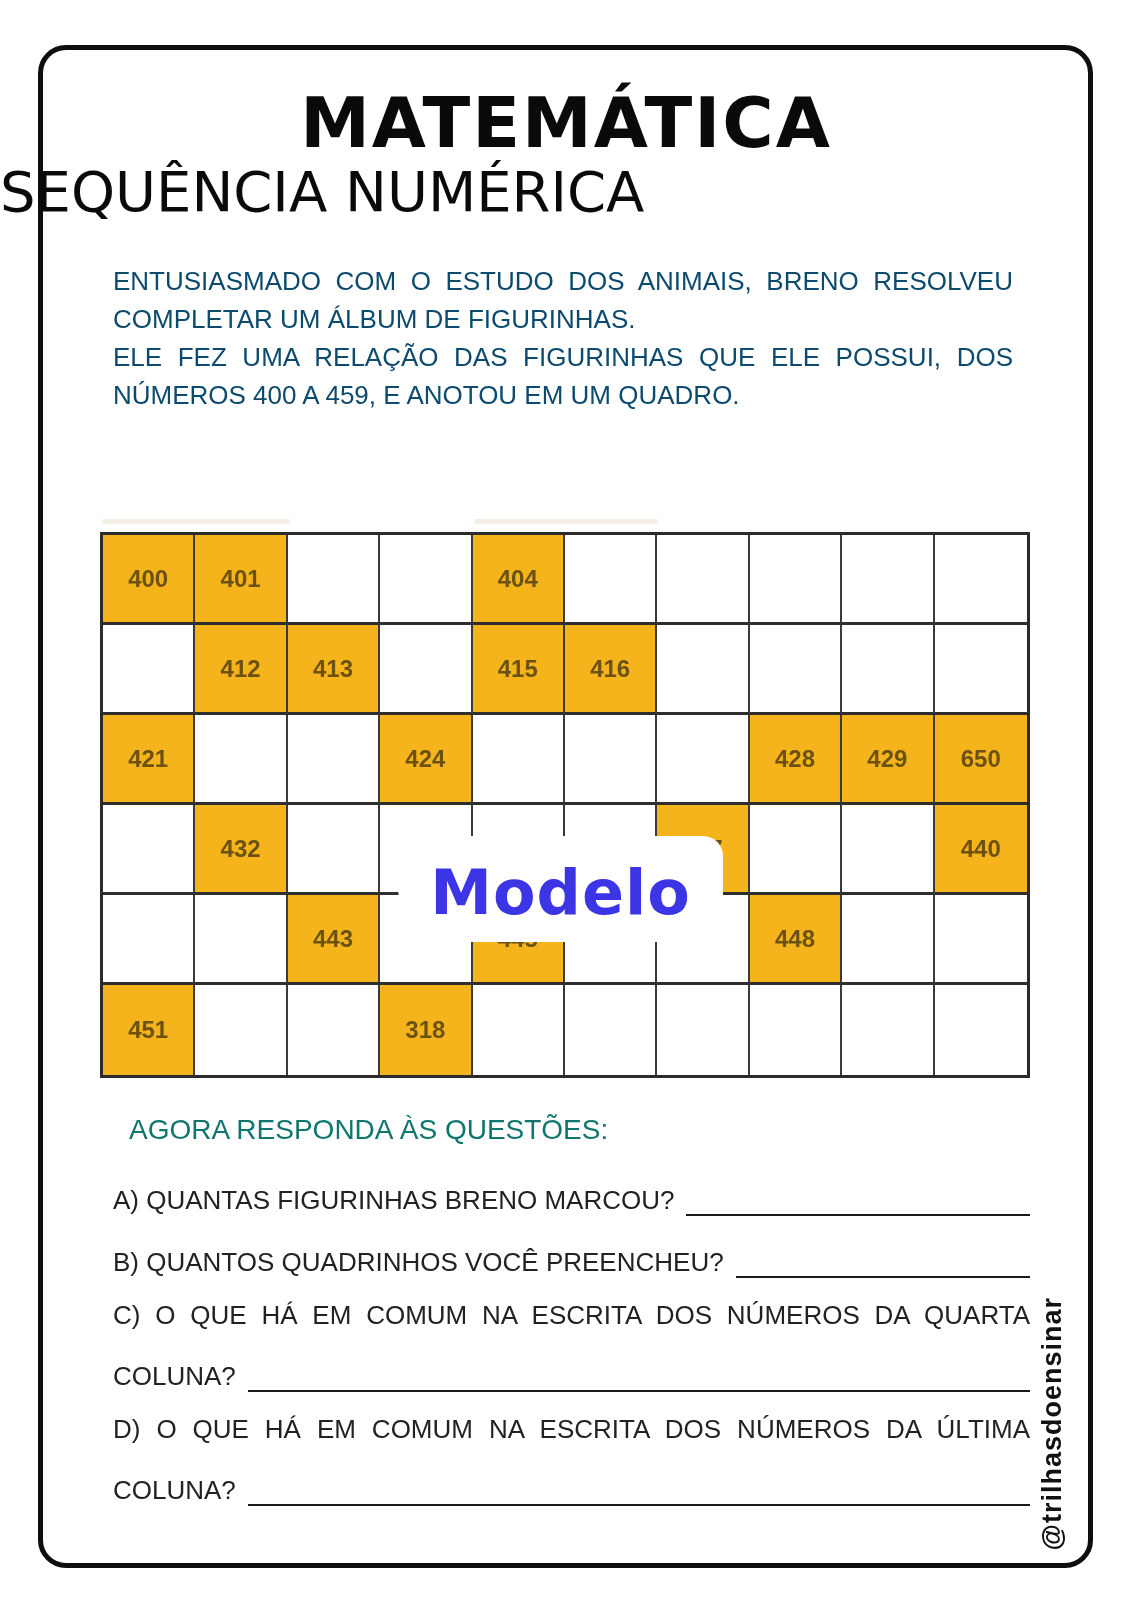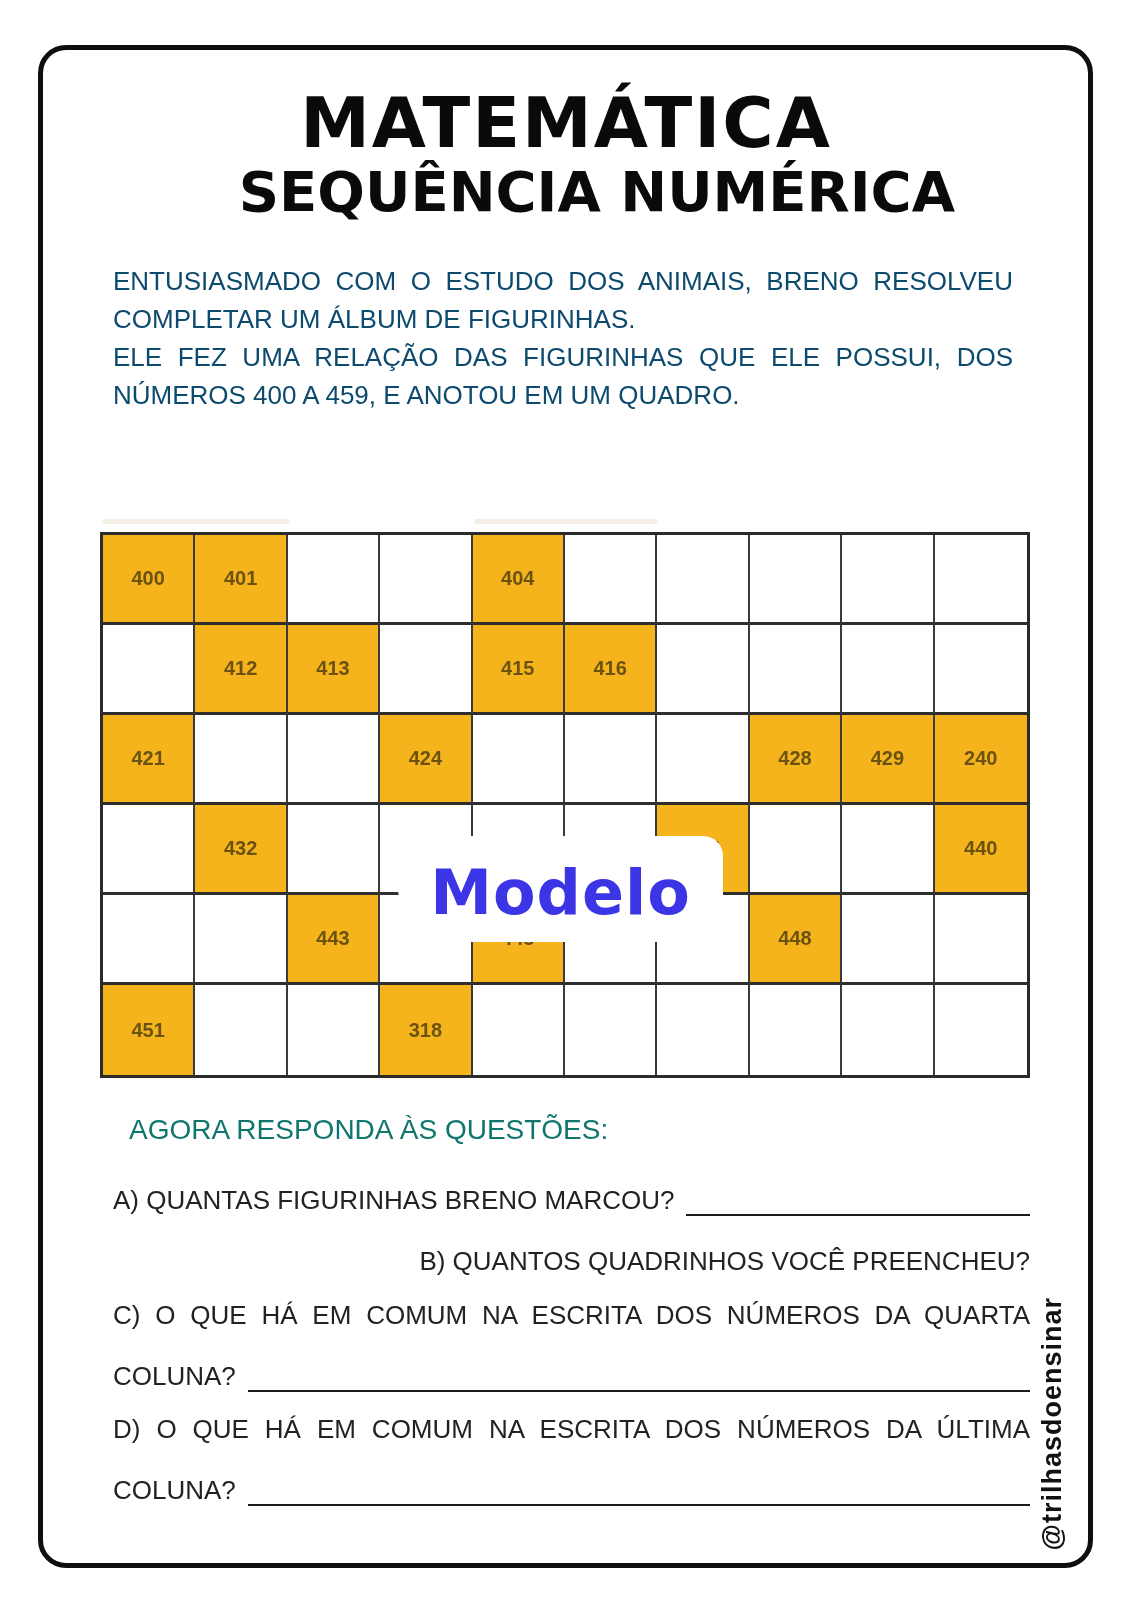--- a/index.html
+++ b/index.html
@@ -22,23 +22,23 @@
   }
   .title{
     position:absolute;left:0;top:80px;width:1132px;
     text-align:center;
     font-family:"DejaVu Sans",sans-serif;
     font-weight:bold;font-size:70px;letter-spacing:2px;
     color:#0a0a0a;line-height:1.0;
   }
   .subtitle{
     position:absolute;left:0;top:156px;width:955px;
-    text-align:right;
+    text-align:left;
     font-family:"DejaVu Sans",sans-serif;
-    font-weight:bold;font-size:56px;letter-spacing:0px;
+    font-weight:normal;font-size:56px;letter-spacing:0px;
     color:#0a0a0a;line-height:1.0;
   }
   .intro{
     position:absolute;left:113px;top:254px;width:900px;
     font-size:26px;line-height:38px;
     text-align:justify;
     color:#0c4a6e;
   }
   .intro p{margin:0;}
   .instruction{
@@ -57,21 +57,21 @@
     display:grid;
     grid-template-columns:repeat(10,1fr);
     grid-template-rows:repeat(6,1fr);
     background:#fff;
   }
   .cell{
     box-sizing:border-box;
     border-right:2px solid #3a3a3a;
     border-bottom:3px solid #2e2e2e;
     display:flex;align-items:center;justify-content:center;
-    font-weight:bold;font-size:20px;
+    font-weight:bold;font-size:24px;
     color:var(--cell-text,#6b5210);
   }
   .cell:nth-child(10n){border-right:none;}
   .cell:nth-child(n+51){border-bottom:none;}
   .cell.filled{background:var(--cell-fill,#f6b41c);}
   .model-blob{
     position:absolute;left:398px;top:828px;
     width:325px;height:106px;
     background:#fff;
     border-radius:20px 20px 20px 55px;
@@ -90,21 +90,21 @@
   .q{
     position:absolute;left:113px;width:917px;
     font-size:26px;color:#222;
     display:flex;align-items:flex-end;
   }
   .q .blank{
     flex:1;border-bottom:2px solid #1a1a1a;
     margin-left:12px;height:30px;
   }
   .q.qa{top:1176px;}
-  .q.qb{top:1238px;flex-direction:column;}
+  .q.qb{top:1238px;}
   .q.qc2{top:1352px;}
   .q.qd2{top:1466px;}
   .q-just{
     position:absolute;left:113px;width:917px;
     font-size:26px;color:#222;
     text-align:justify;text-align-last:justify;
   }
   .q-just.qc1{top:1292px;}
   .q-just.qd1{top:1406px;}
   .credit{
@@ -157,21 +157,21 @@
       <div class="cell"></div>
       <div class="cell filled">421</div>
       <div class="cell"></div>
       <div class="cell"></div>
       <div class="cell filled">424</div>
       <div class="cell"></div>
       <div class="cell"></div>
       <div class="cell"></div>
       <div class="cell filled">428</div>
       <div class="cell filled">429</div>
-      <div class="cell filled">240</div>
+      <div class="cell filled">650</div>
       <div class="cell"></div>
       <div class="cell filled">432</div>
       <div class="cell"></div>
       <div class="cell"></div>
       <div class="cell"></div>
       <div class="cell"></div>
       <div class="cell filled">437</div>
       <div class="cell"></div>
       <div class="cell"></div>
       <div class="cell filled">440</div>

